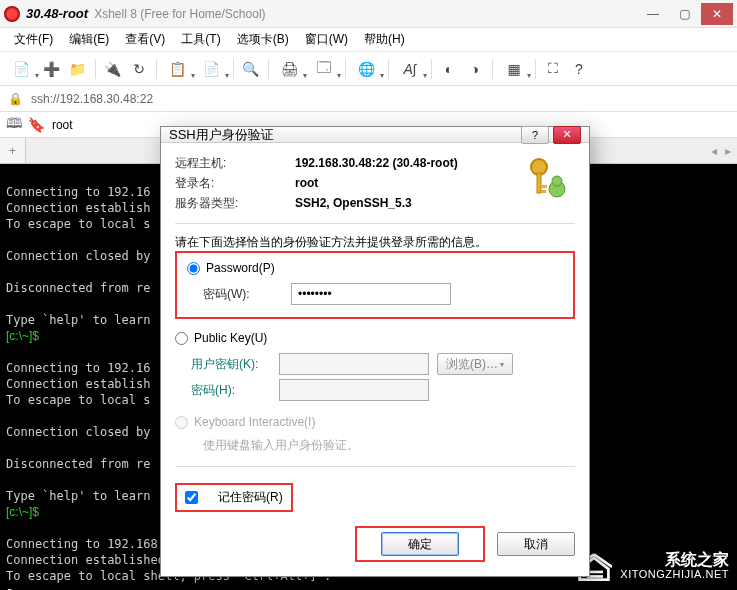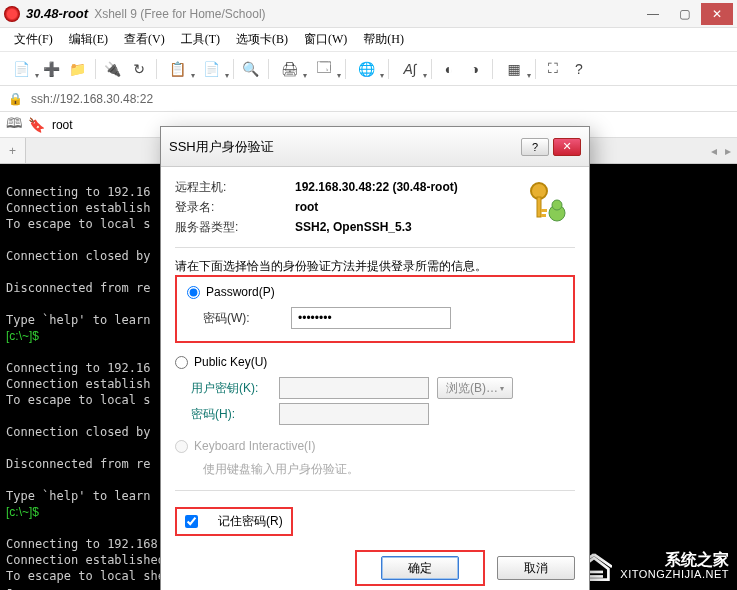--- a/index.html
+++ b/index.html
@@ -9,21 +9,21 @@
 .titlebar { height: 28px; background: #f5f5f5; display: flex; align-items: center; padding: 0 4px; border-bottom: 1px solid #e0e0e0; }
 .titlebar .app-icon { width: 16px; height: 16px; background: radial-gradient(circle, #f44 40%, #900 70%); border-radius: 50%; margin-right: 6px; }
 .titlebar .title-strong { font-weight: bold; font-size: 13px; margin-right: 6px; font-style: italic; }
 .titlebar .title-rest { color: #888; font-size: 12px; }
 .titlebar .win-btns { margin-left: auto; display: flex; }
 .titlebar .win-btn { width: 32px; height: 22px; display: flex; align-items: center; justify-content: center; color: #555; }
 .titlebar .win-btn.close { background: #c75050; color: #fff; }
 
 
 .menubar { height: 24px; display: flex; align-items: center; padding: 0 8px; gap: 4px; font-size: 12px; border-bottom: 1px solid #e8e8e8; }
-.menubar span { padding: 6px 6px; font-family: Liberation Serif, serif; }
+.menubar span { padding: 6px 6px; }
 
 
 .toolbar { height: 34px; display: flex; align-items: center; padding: 0 6px; gap: 2px; border-bottom: 1px solid #e0e0e0; }
 .tb-btn { width: 24px; height: 24px; display: flex; align-items: center; justify-content: center; border: 1px solid transparent; border-radius: 2px; color: #444; font-size: 14px; position: relative; }
 .tb-sep { width: 1px; height: 20px; background: #ddd; margin: 0 3px; }
 .tb-btn .dd { font-size: 8px; color: #666; position: absolute; right: -2px; bottom: 0; }
 .tb-btn.wide { width: 32px; }
 
 
 .addressbar { height: 26px; display: flex; align-items: center; padding: 0 8px; gap: 8px; border-bottom: 1px solid #e0e0e0; font-size: 12px; color: #666; }
@@ -46,21 +46,21 @@
 
 
 .watermark { position: absolute; right: 8px; bottom: 8px; color: #fff; text-align: right; display: flex; align-items: center; gap: 8px; padding-left: 28px; }
 .watermark .wm-icon { width: 36px; height: 30px; }
 .watermark .wm-text { display: flex; flex-direction: column; line-height: 14px; }
 .watermark .wm-cn { font-size: 16px; font-weight: bold; }
 .watermark .wm-url { font-size: 11px; letter-spacing: 0.5px; }
 
 
 .dialog { position: absolute; left: 160px; top: 126px; width: 430px; background: #fff; border: 1px solid #888; box-shadow: 4px 6px 20px rgba(0,0,0,.3); }
-.dlg-title { height: 40px; background: linear-gradient(#fdfdfd,#eaeaea); border-bottom: 1px solid #ccc; display: flex; align-items: center; padding: 0 8px; font-size: 13px; }
+.dlg-title { height: 16px; background: linear-gradient(#fdfdfd,#eaeaea); border-bottom: 1px solid #ccc; display: flex; align-items: center; padding: 0 8px; font-size: 13px; }
 .dlg-title .dlg-btns { margin-left: auto; display: flex; gap: 4px; }
 .dlg-title .dlg-btn { width: 28px; height: 18px; border: 1px solid #aaa; background: linear-gradient(#fff,#ddd); display: flex; align-items: center; justify-content: center; font-size: 11px; border-radius: 2px; }
 .dlg-title .dlg-btn.close { background: linear-gradient(#e57,#c23); color: #fff; border-color: #a22; }
 
 .dlg-body { padding: 10px 14px 14px; }
 .dlg-info { display: flex; gap: 10px; margin-bottom: 10px; }
 .dlg-info-table { flex: 1; }
 .dlg-info-row { display: flex; font-size: 12px; line-height: 20px; }
 .dlg-info-row .k { width: 120px; color: #333; }
 .dlg-info-row .v { font-weight: bold; }
@@ -93,21 +93,21 @@
 .btn.default { border-color: #3a7bd5; box-shadow: 0 0 0 1px #9cc3ee inset; }
 
 svg { display: block; }
 </style>
 </head>
 <body>
 
 <div class="titlebar">
   <div class="app-icon"></div>
   <span class="title-strong">30.48-root</span>
-  <span class="title-rest">Xshell 9 (Free for Home/School)</span>
+  <span class="title-rest">Xshell 8 (Free for Home/School)</span>
   <div class="win-btns">
     <div class="win-btn">—</div>
     <div class="win-btn">▢</div>
     <div class="win-btn close">✕</div>
   </div>
 </div>
 
 <div class="menubar">
   <span>文件(F)</span>
   <span>编辑(E)</span>

